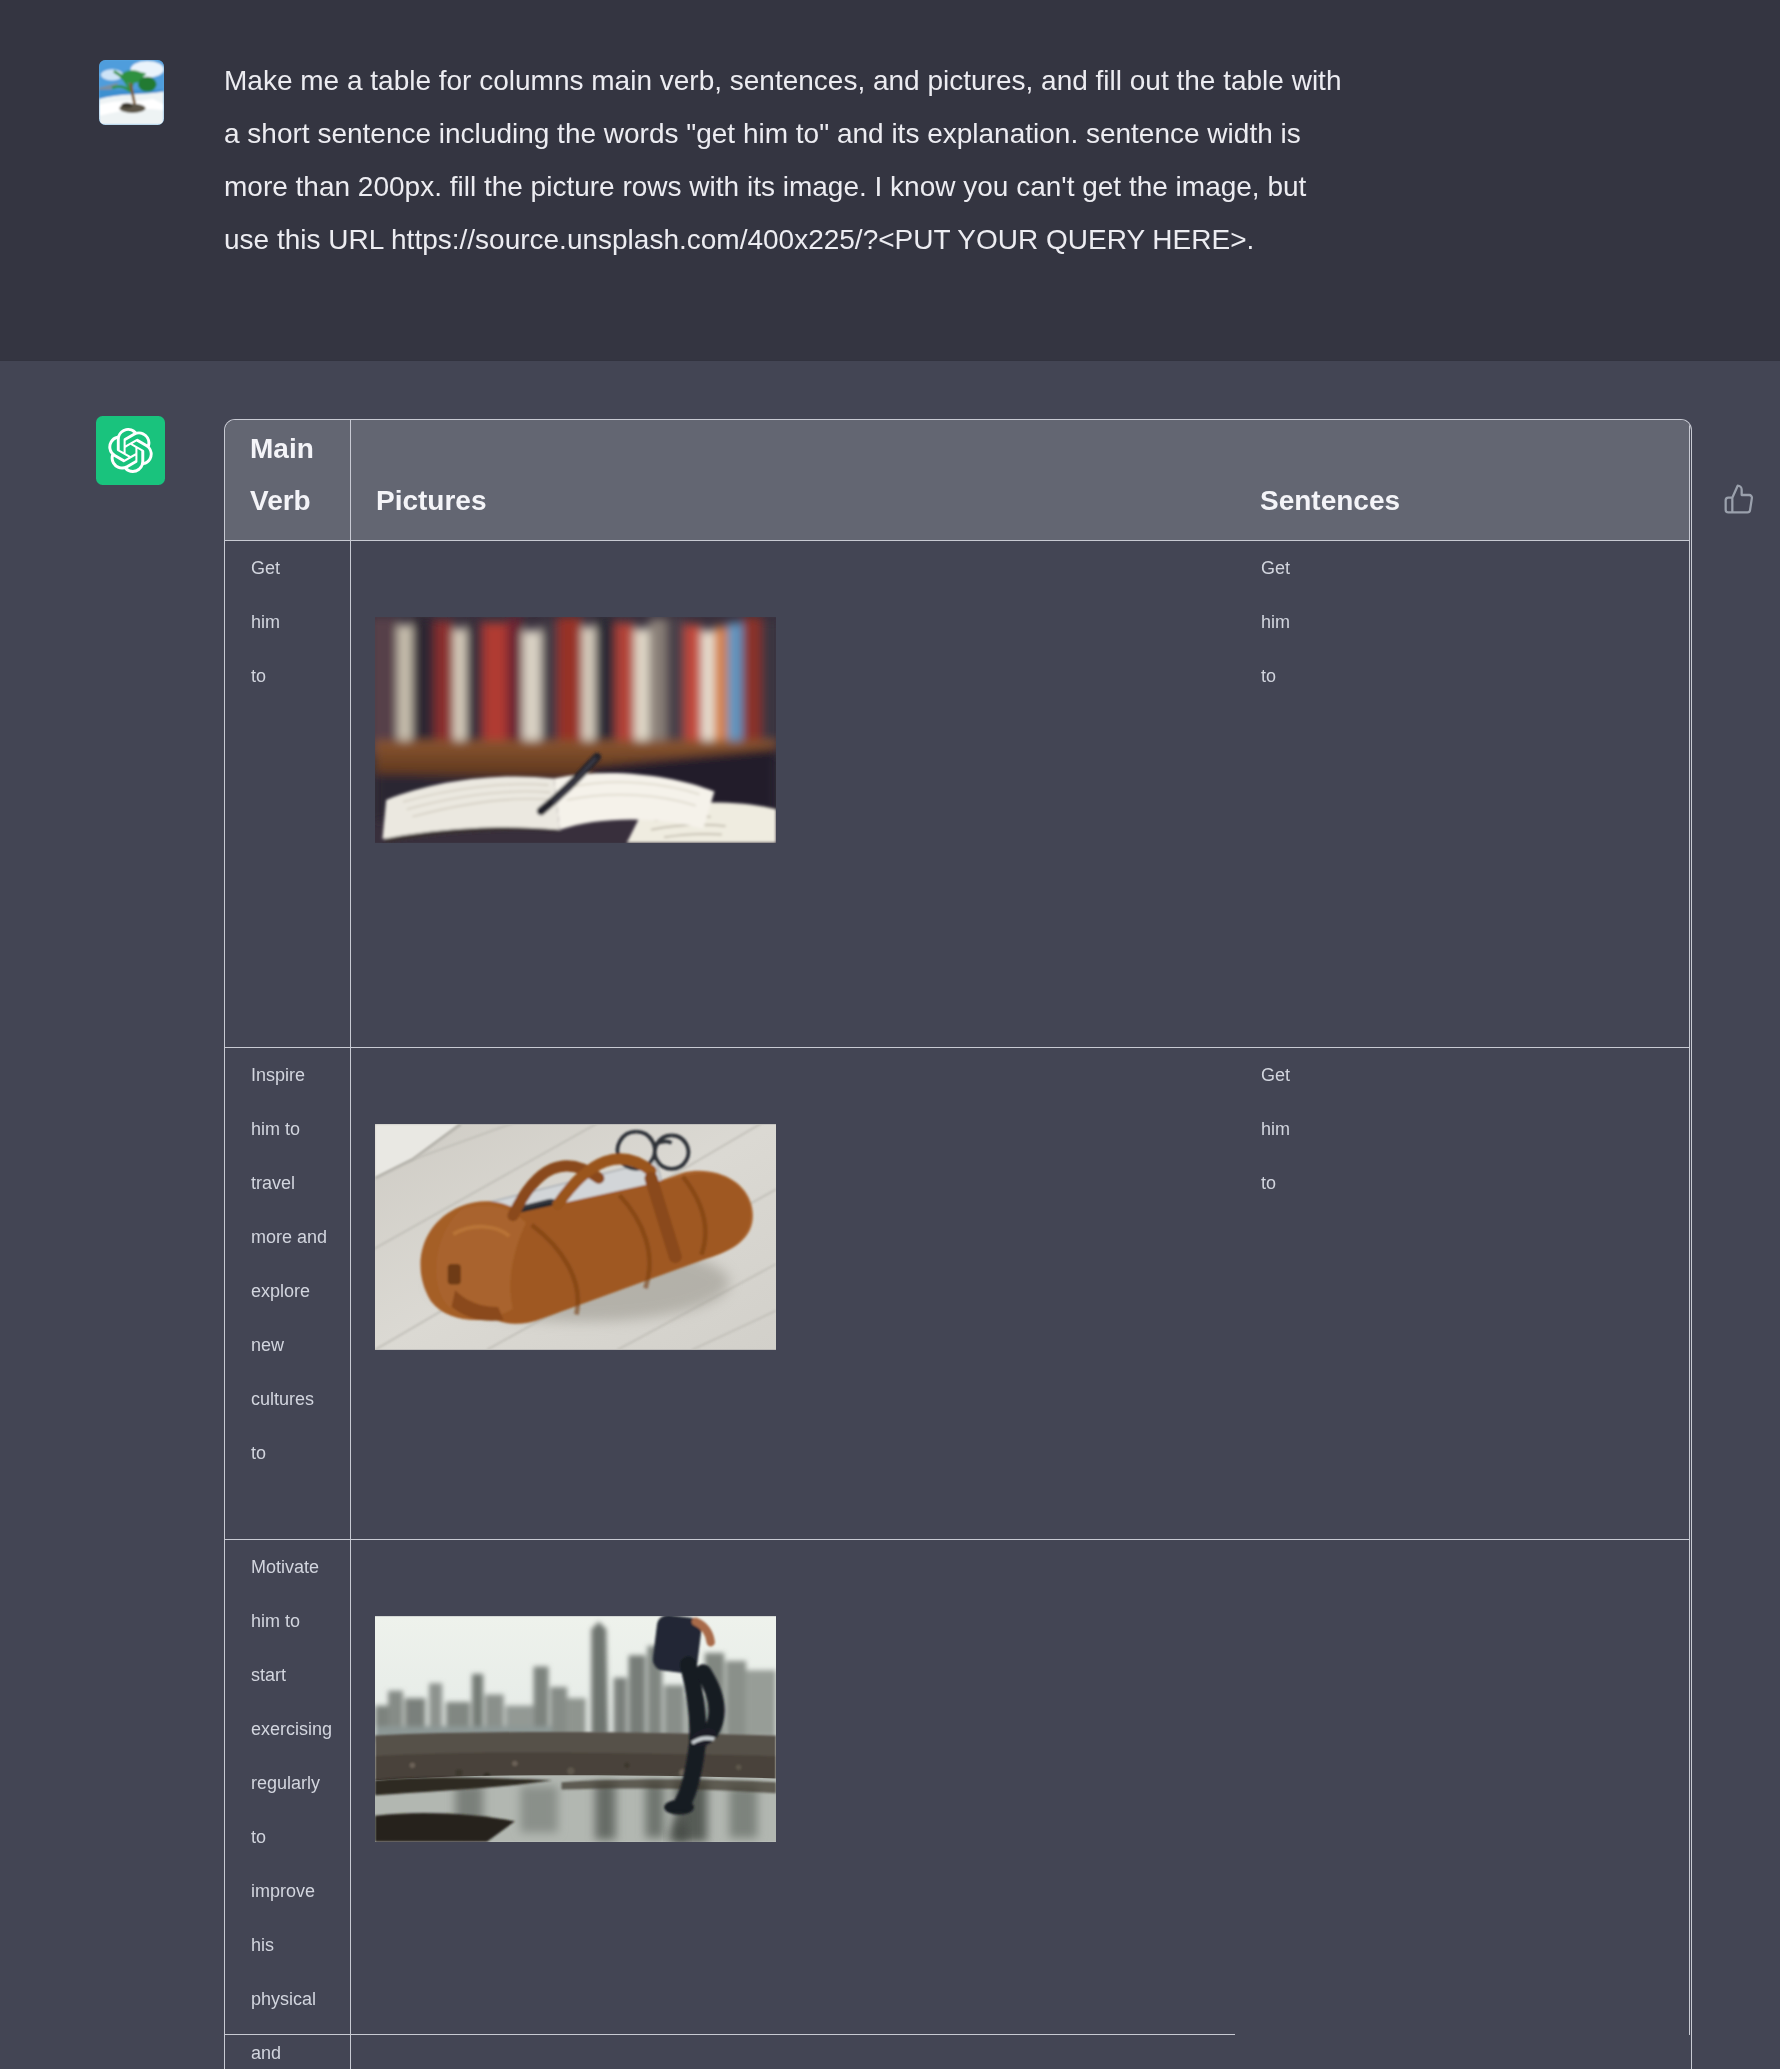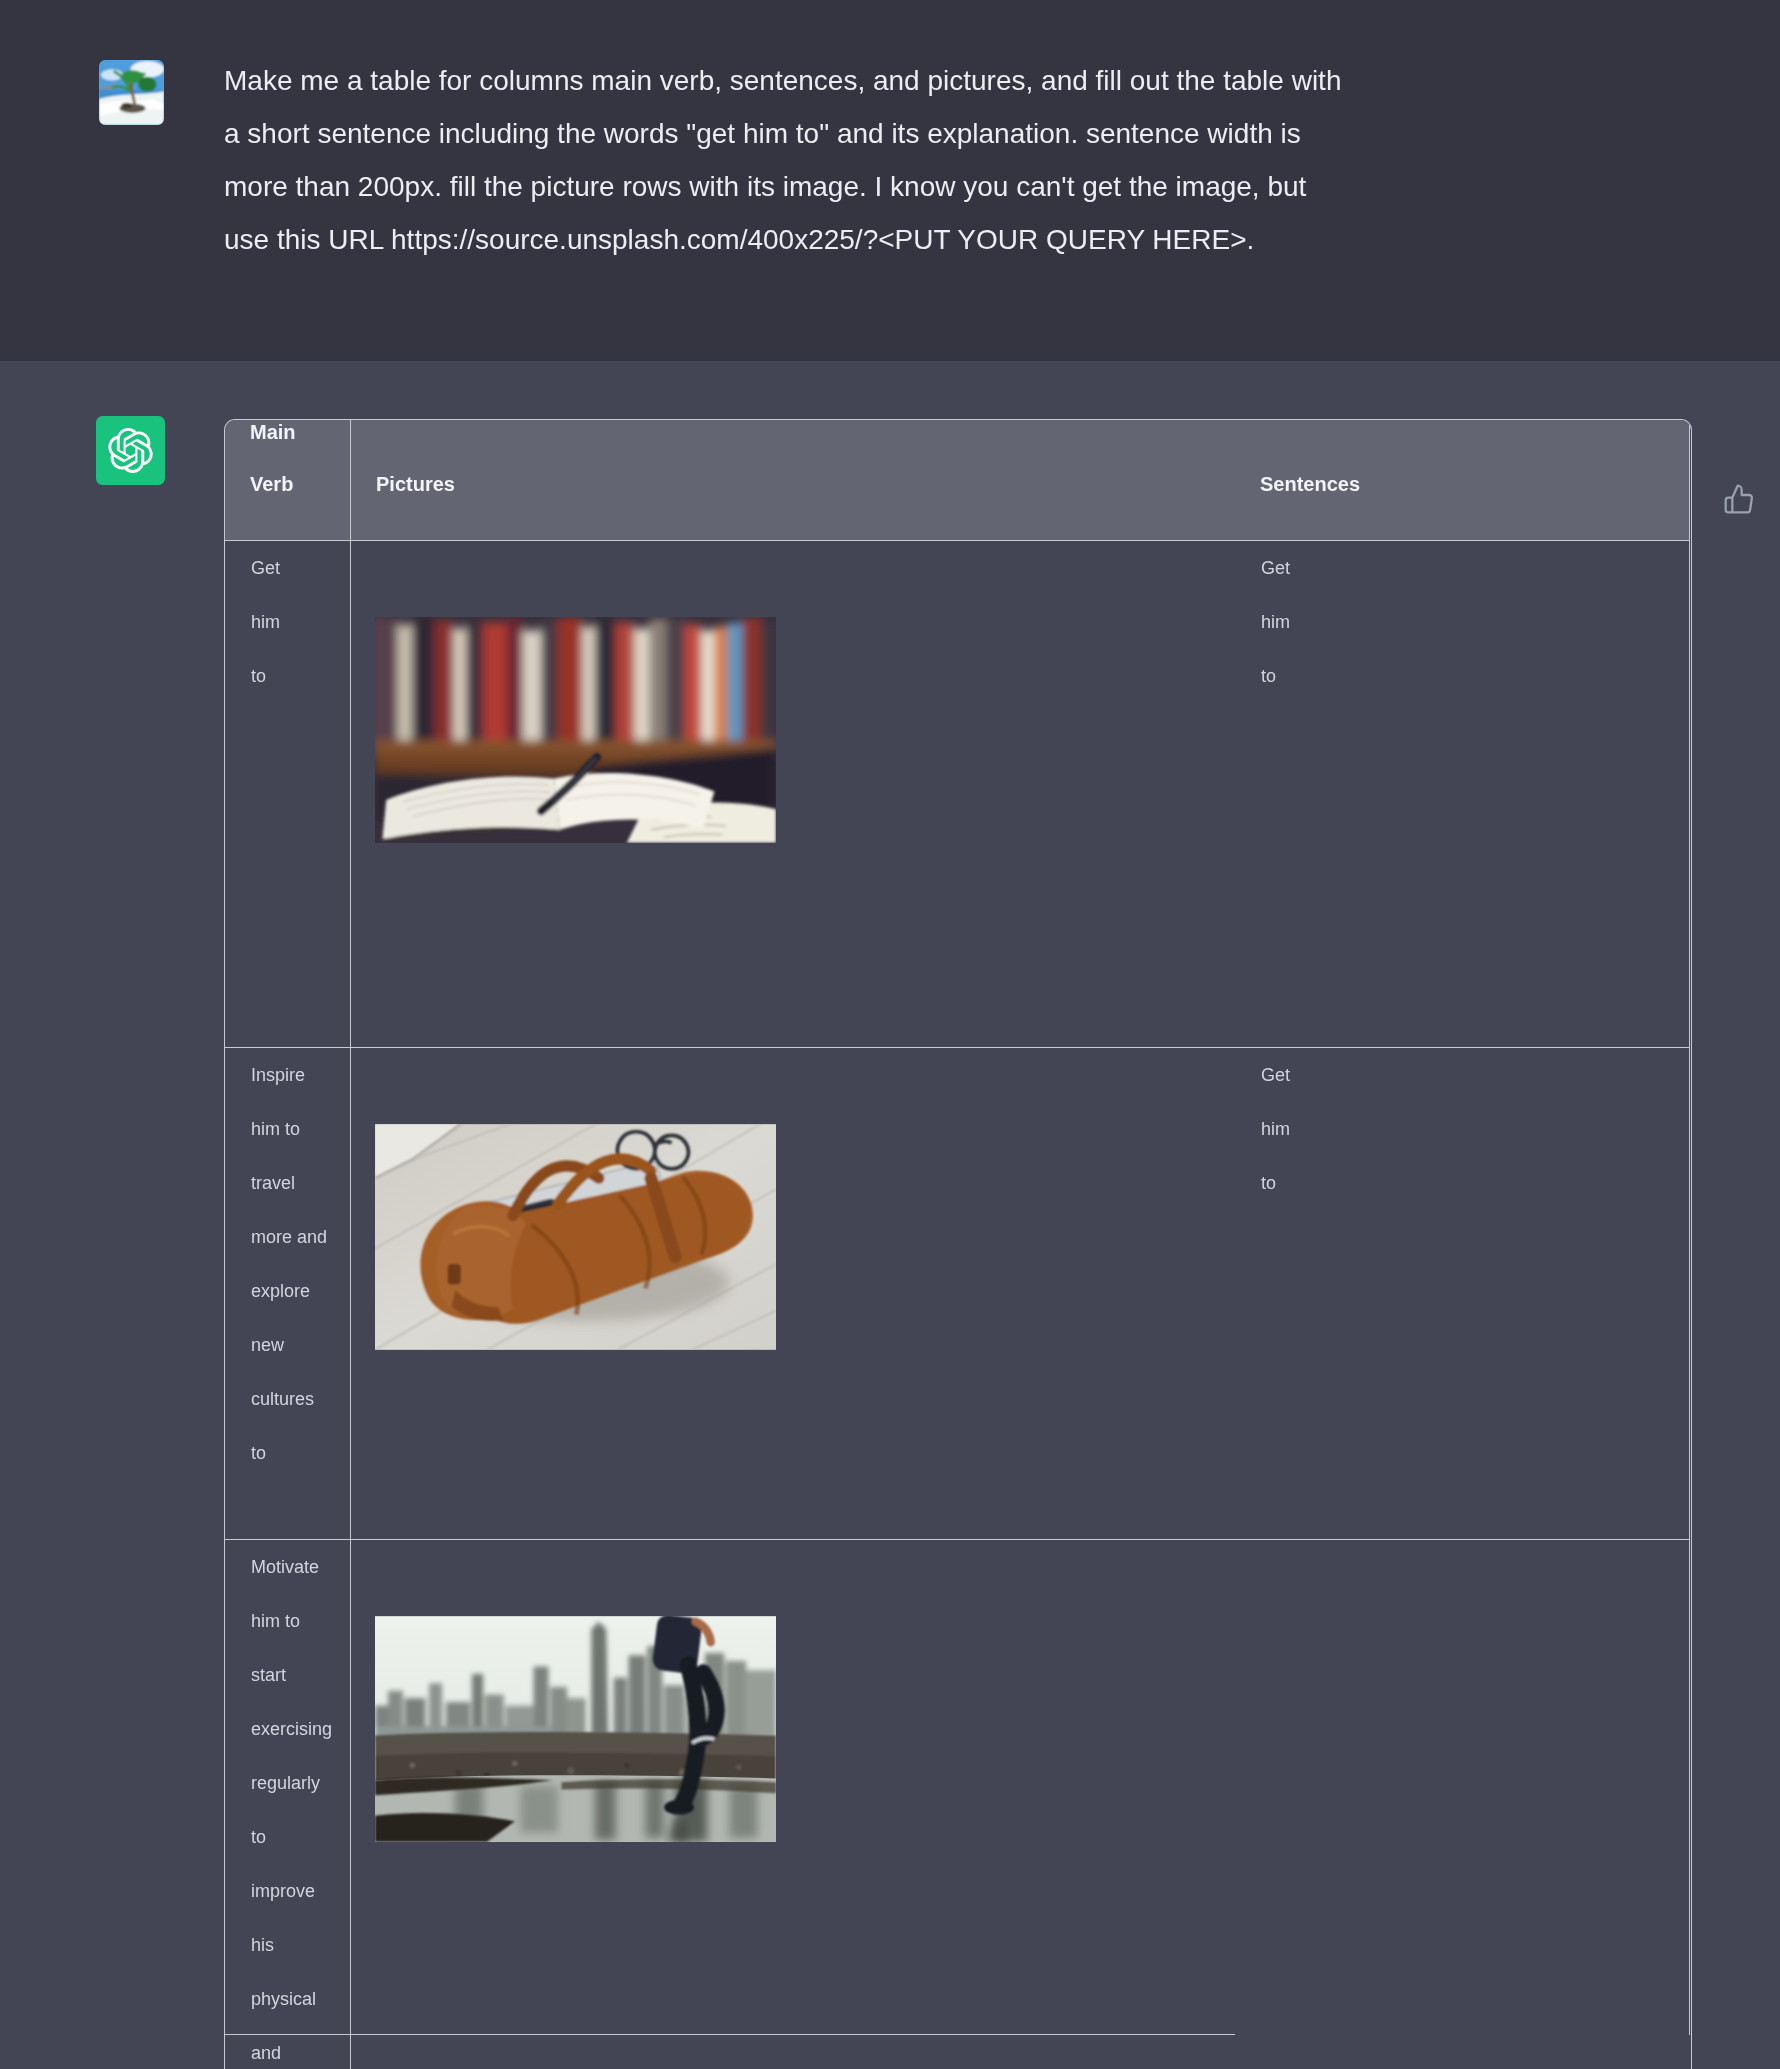--- a/index.html
+++ b/index.html
@@ -56,23 +56,23 @@
     border:1.9px solid var(--border);
     border-bottom:none;
     border-radius:11.2px 11.2px 0 0;
     overflow:hidden;
   }
   .c{border-right:1.9px solid var(--border);border-bottom:1.9px solid var(--border);}
   .c.lastcol{border-right:none;}
   .c.partial{border-bottom:none;}
   .h{
     background:var(--hdr-bg);
-    color:#f4f4f8;font-weight:700;font-size:20px;line-height:52px;
+    color:#f4f4f8;font-weight:700;font-size:28px;line-height:52px;
     display:flex;align-items:flex-end;
-    padding:0 15px 30px 25px;
+    padding:0 15px 13px 25px;
   }
   .txt{
     display:flex;align-items:flex-start;
     padding:0 17px 20.5px 26px;
     font-size:18px;line-height:54px;color:var(--cell-text);
   }
   .baseline-box{height:162px;}
   .piccell{padding:76px 0 0 24px;}
   .pic{width:401px;height:226px;display:block;}
   

